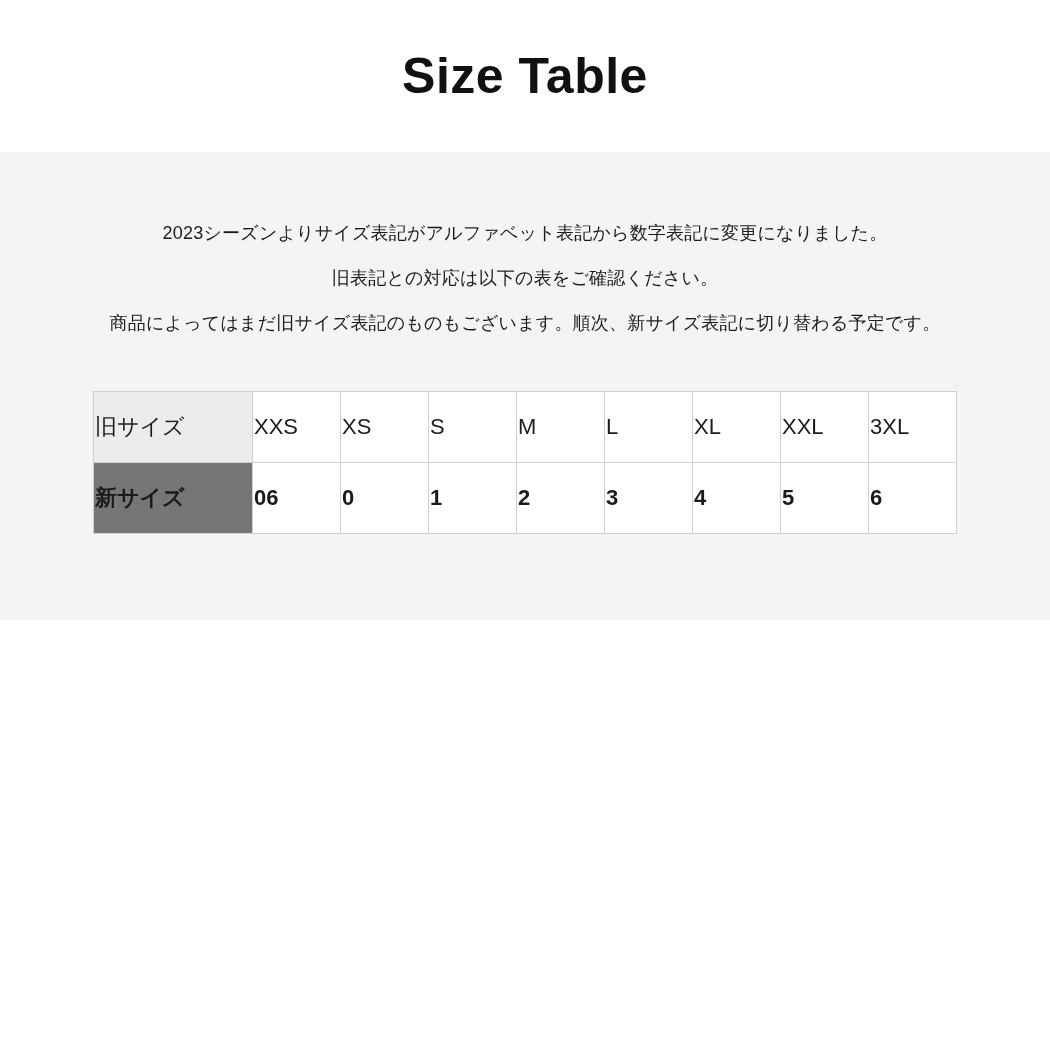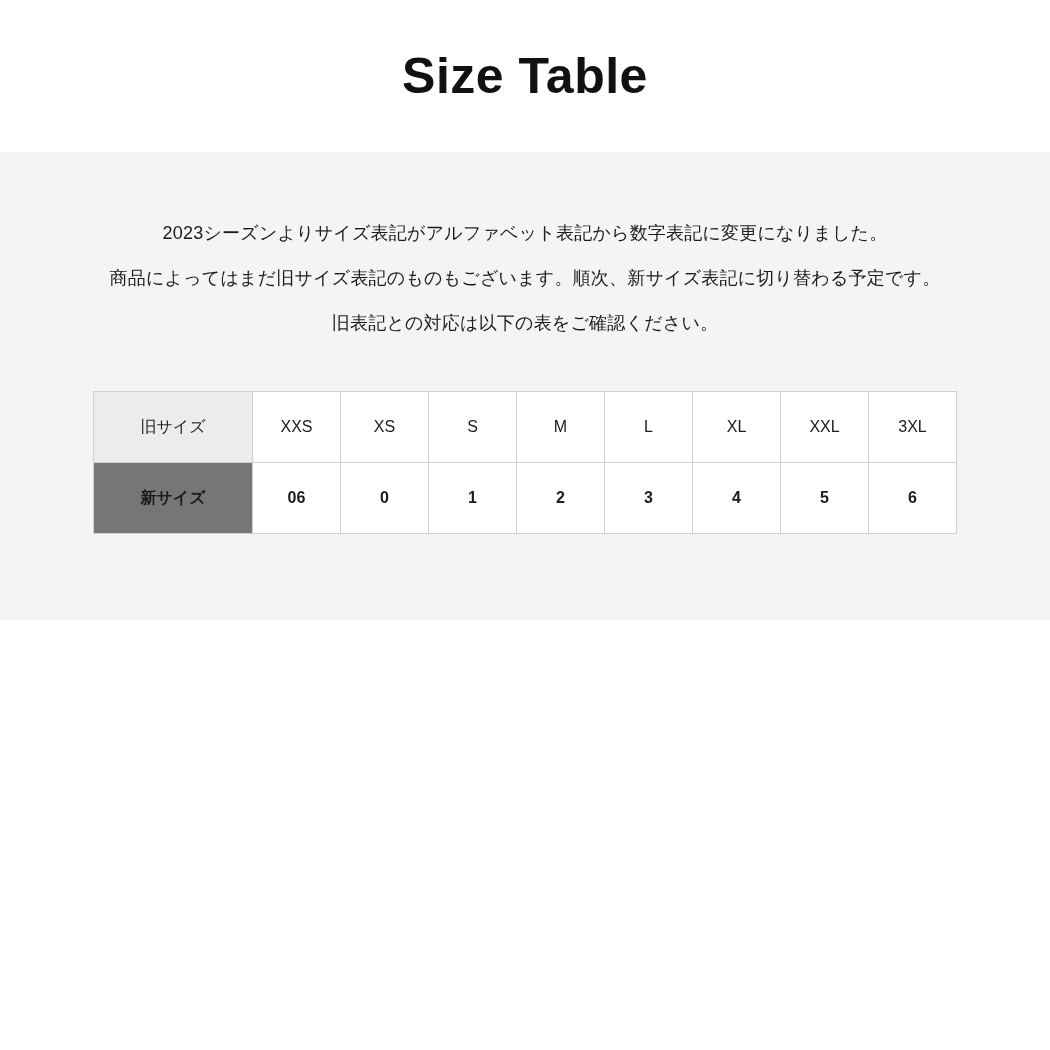--- a/index.html
+++ b/index.html
@@ -67,23 +67,22 @@
   }
   table.conv {
     border-collapse: collapse;
     width: 864px;
     background: #ffffff;
     table-layout: fixed;
   }
   table.conv td {
     border: 1px solid #cfcfcf;
     height: 68px;
-    text-align: center;
     vertical-align: middle;
-    font-size: 16px;
+    font-size: 22px;
     color: #1b1b1b;
   }
   td.rowhead-old {
     background: #ececec;
     font-size: 18px;
     color: #222222;
     width: 156px;
   }
   td.rowhead-new {
     background: #767676;
@@ -139,22 +138,22 @@
 <div class="page">
 
   <div class="title-area">
     <h1 class="page-title">Size Table</h1>
   </div>
 
   <div class="conversion-block">
 
     <div class="notes">
       <p class="note-line">2023シーズンよりサイズ表記がアルファベット表記から数字表記に変更になりました。</p>
+      <p class="note-line">旧表記との対応は以下の表をご確認ください。</p>
       <p class="note-line">商品によってはまだ旧サイズ表記のものもございます。順次、新サイズ表記に切り替わる予定です。</p>
-      <p class="note-line">旧表記との対応は以下の表をご確認ください。</p>
     </div>
 
     <div class="conv-table-wrap">
       <table class="conv">
         <tbody>
           <tr class="old-row">
             <td class="rowhead-old">旧サイズ</td>
             <td>XXS</td>
             <td>XS</td>
             <td>S</td>

